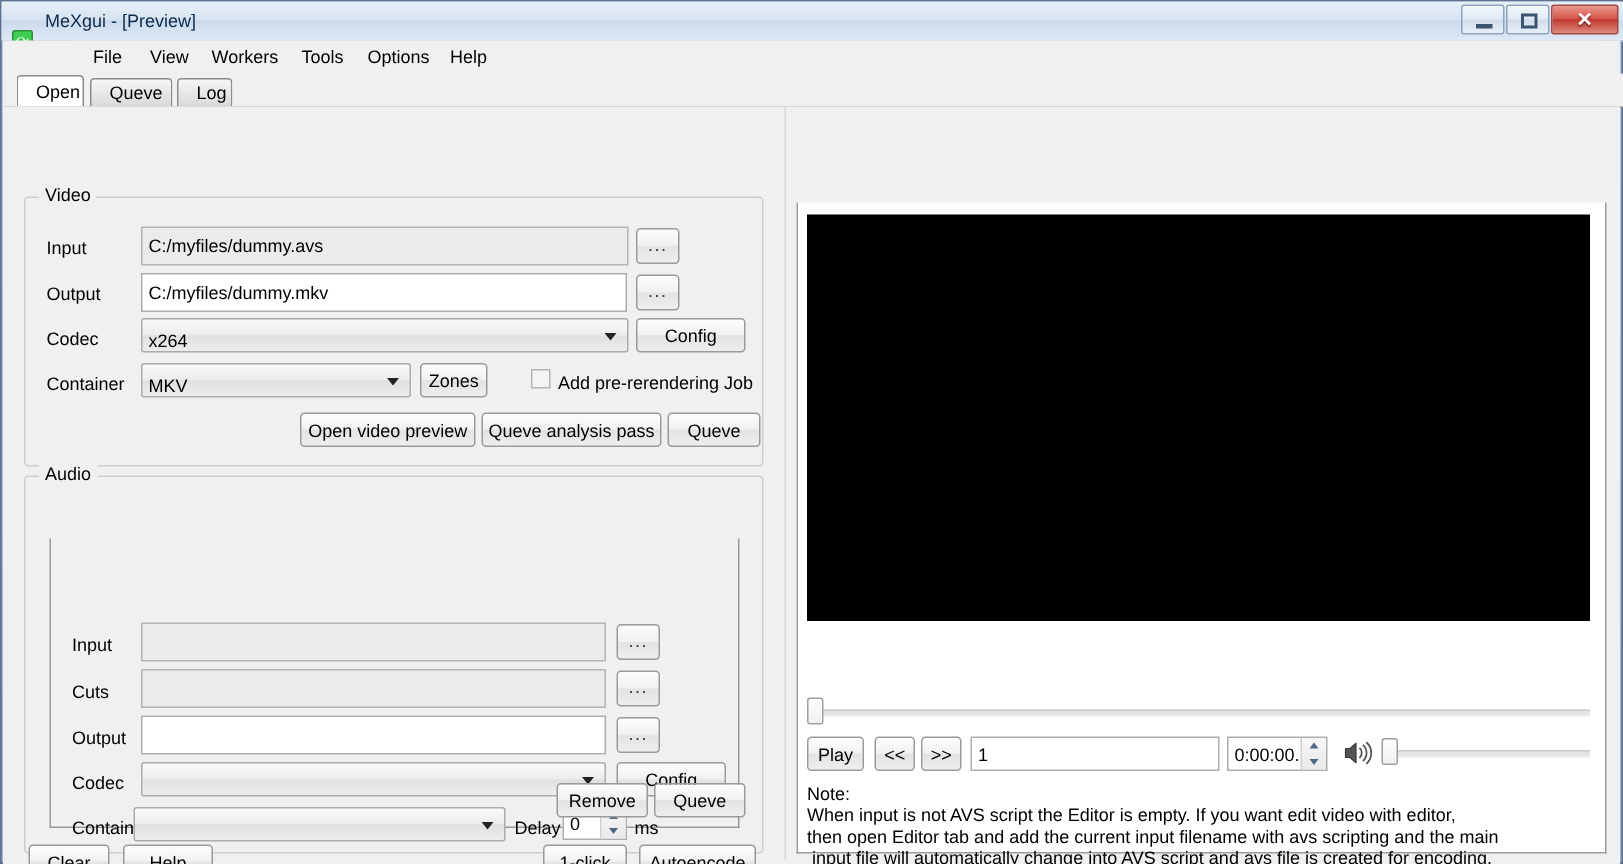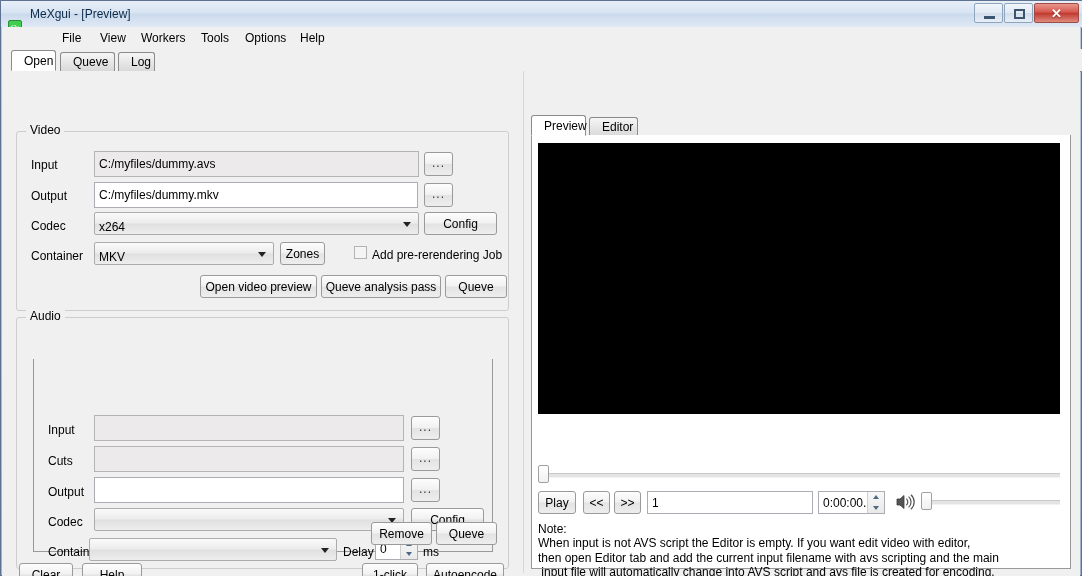--- a/index.html
+++ b/index.html
@@ -307,24 +307,20 @@
       <div class="btn" style="left:369px;top:451px;width:61px;height:23px">Remove</div>
       <div class="btn" style="left:434px;top:451px;width:61px;height:23px">Queve</div>
 
       <div class="btn" style="left:17px;top:492px;width:54px;height:23px">Clear</div>
       <div class="btn" style="left:80px;top:492px;width:60px;height:23px">Help</div>
       <div class="btn" style="left:360px;top:492px;width:56px;height:23px">1-click</div>
       <div class="btn" style="left:424px;top:492px;width:78px;height:23px">Autoencode</div>
 
       <div class="rpanel" style="left:521px;top:0px;width:557px;height:502px">
 
-        <div style="position:absolute;left:7px;top:43px;width:540px;height:22px">
-          <div class="tab active" style="left:0px;width:55px;top:1px">Preview</div>
-          <div class="tab" style="left:58px;width:49px;top:3px">Editor</div>
-        </div>
         <div class="tabframe" style="left:7px;top:64px;width:540px;height:434px;border-top:none"></div>
 
         <div class="video" style="left:14px;top:72px;width:522px;height:271px"></div>
 
         <div class="slider" style="left:14px;top:396px;width:522px">
           <span class="track"></span>
           <span class="handle"></span>
         </div>
 
         <div class="btn" style="left:14px;top:420px;width:38px;height:23px">Play</div>

